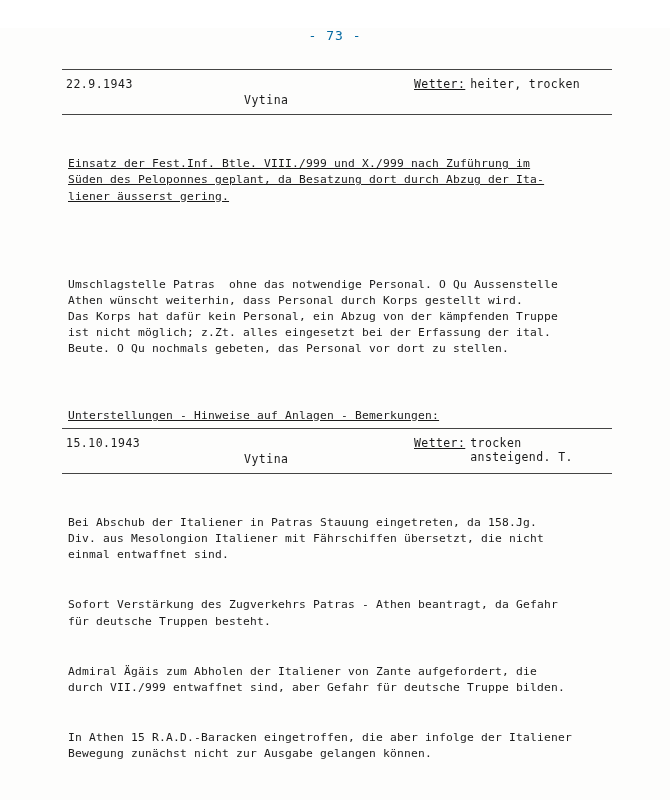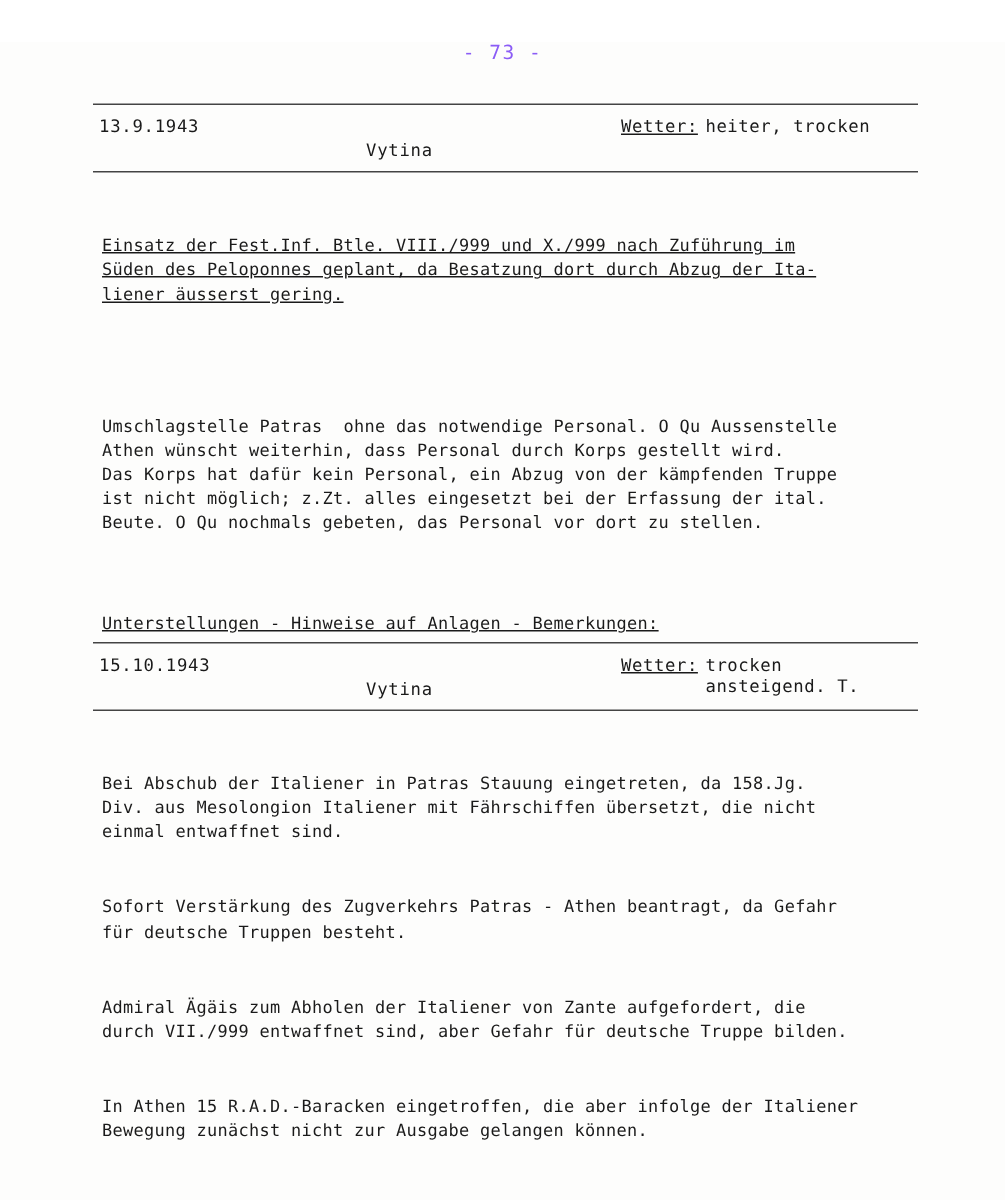--- a/index.html
+++ b/index.html
@@ -21,21 +21,21 @@
     height: 800px;
     padding: 0;
     box-sizing: border-box;
     background: #fdfdfc;
   }
   .page-number {
     text-align: center;
     font-size: 13px;
     letter-spacing: 1px;
     margin-top: 28px;
-    color: #8b5cf6;
+    color: #0369a1;
   }
   .content {
     margin: 0 58px 0 62px;
   }
   .rule {
     border: none;
     border-top: 1px solid #444;
     margin: 0;
     height: 0;
   }
@@ -110,21 +110,21 @@
 <div class="page">
 
   <div class="page-number">- 73 -</div>
 
   <div class="content">
 
     <div class="spacer-lg"></div>
 
     <hr class="rule">
     <div class="entry-head">
-      <div class="entry-date">13.9.1943</div>
+      <div class="entry-date">22.9.1943</div>
       <div class="entry-place">Vytina</div>
       <div class="entry-weather">
         <span class="w-label">Wetter:</span>
         <span class="w-value">heiter, trocken</span>
       </div>
     </div>
     <hr class="rule">
 
     <div class="body-block">
       <div class="para u">Einsatz der Fest.Inf. Btle. VIII./999 und X./999 nach Zuführung im

